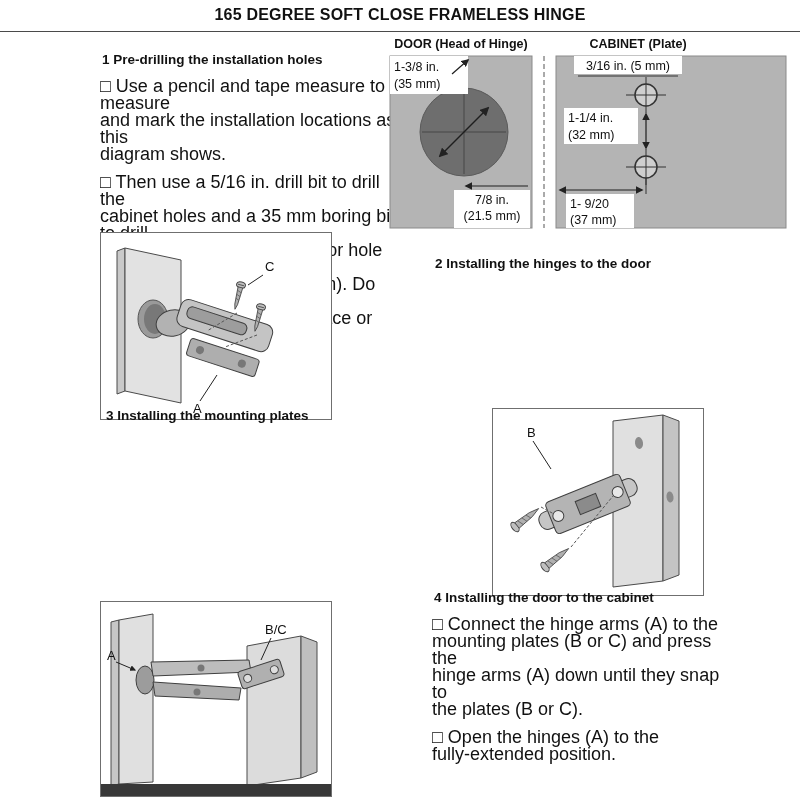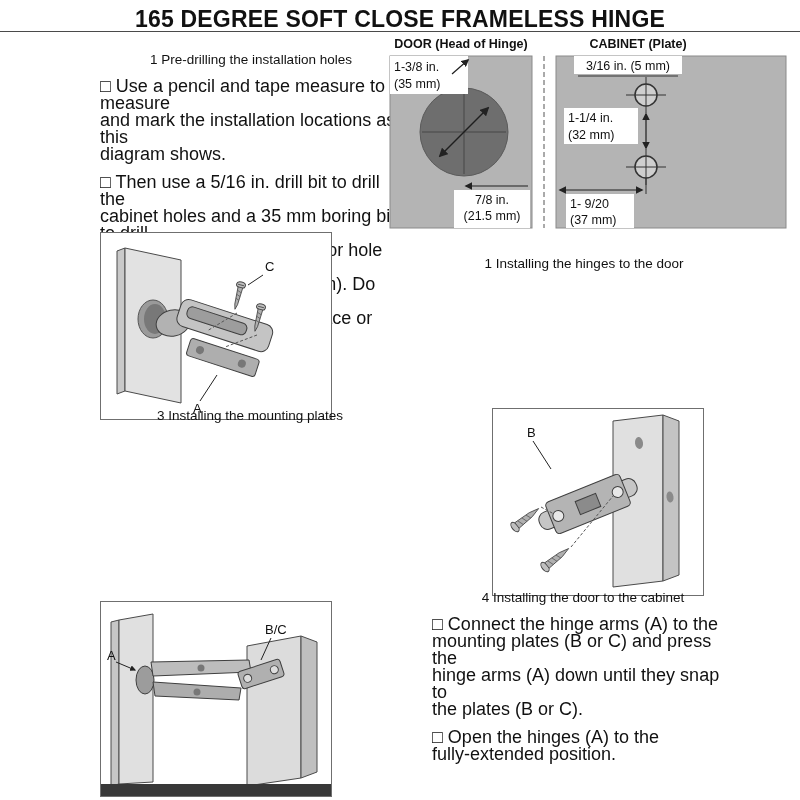--- a/index.html
+++ b/index.html
@@ -2,25 +2,25 @@
 <html><head>
 <meta charset="utf-8">
 <style>
   html,body{margin:0;padding:0;background:#fff;}
   .page{
     position:relative;width:800px;height:800px;background:#ffffff;
     font-family:"Liberation Sans","DejaVu Sans",sans-serif;color:#111;overflow:hidden;
   }
   .title{
     position:absolute;top:6px;left:0;width:100%;text-align:center;
-    font-weight:bold;font-size:23px;letter-spacing:.2px;
+    font-weight:bold;font-size:16px;letter-spacing:.2px;
   }
   .title-rule{position:absolute;top:31px;left:0;width:800px;height:1px;background:#4a4a4a;}
   .step{position:absolute;}
-  .step h2{font-size:13.5px;font-weight:normal;margin:0 0 10px 2px;text-align:center;}
+  .step h2{font-size:13.5px;font-weight:bold;margin:0 0 10px 2px;}
   .step p{font-size:18px;line-height:17px;margin:11px 0 10px 0;white-space:pre-line;}
   .step1{left:100px;top:52px;width:300px;}
   .step2text{left:433px;top:256px;width:300px;}
   .step3text{left:104px;top:408px;width:290px;}
   .step4text{left:432px;top:590px;width:300px;}
   .diagram{position:absolute;left:388px;top:36px;width:400px;height:200px;}
   .illus{position:absolute;border:1px solid #6f6f6f;background:#fff;box-sizing:border-box;}
   .illus2{left:100px;top:232px;width:232px;height:188px;}
   .illus3{left:492px;top:408px;width:212px;height:188px;}
   .illus4{left:100px;top:601px;width:232px;height:196px;}
@@ -140,21 +140,21 @@
       <line x1="136" y1="80" x2="106" y2="98" stroke="#555" stroke-width="1" stroke-dasharray="3 2"></line>
       <line x1="156" y1="102" x2="124" y2="114" stroke="#555" stroke-width="1" stroke-dasharray="3 2"></line>
       <text x="164" y="38" font-size="13">C</text>
       <line x1="162" y1="42" x2="147" y2="52" stroke="#222" stroke-width="1"></line>
       <text x="92" y="180" font-size="13">A</text>
       <line x1="99" y1="168" x2="116" y2="142" stroke="#222" stroke-width="1"></line>
     </svg>
   </div>
 
   <section class="step step2text">
-    <h2>1 Installing the hinges to the door</h2>
+    <h2>2 Installing the hinges to the door</h2>
   </section>
 
   <section class="step step3text">
     <h2>3 Installing the mounting plates</h2>
   </section>
 
   <div class="illus illus3">
     <svg width="210" height="186" viewBox="0 0 210 186">
       <defs>
         <g id="screwh">

